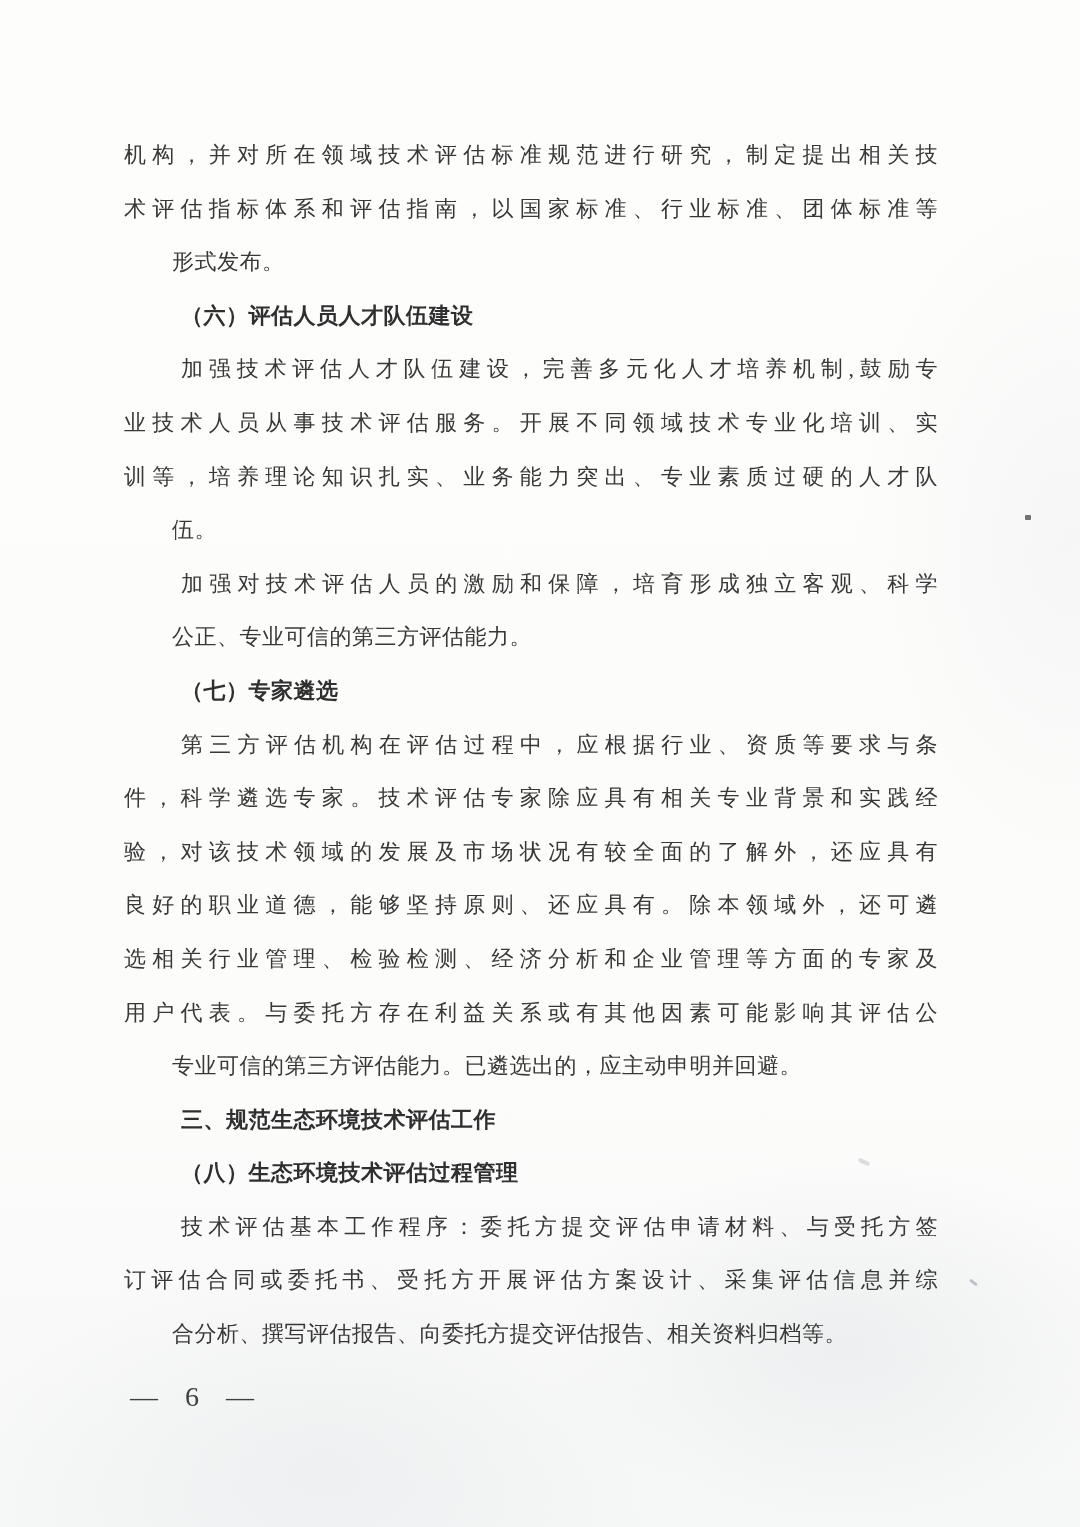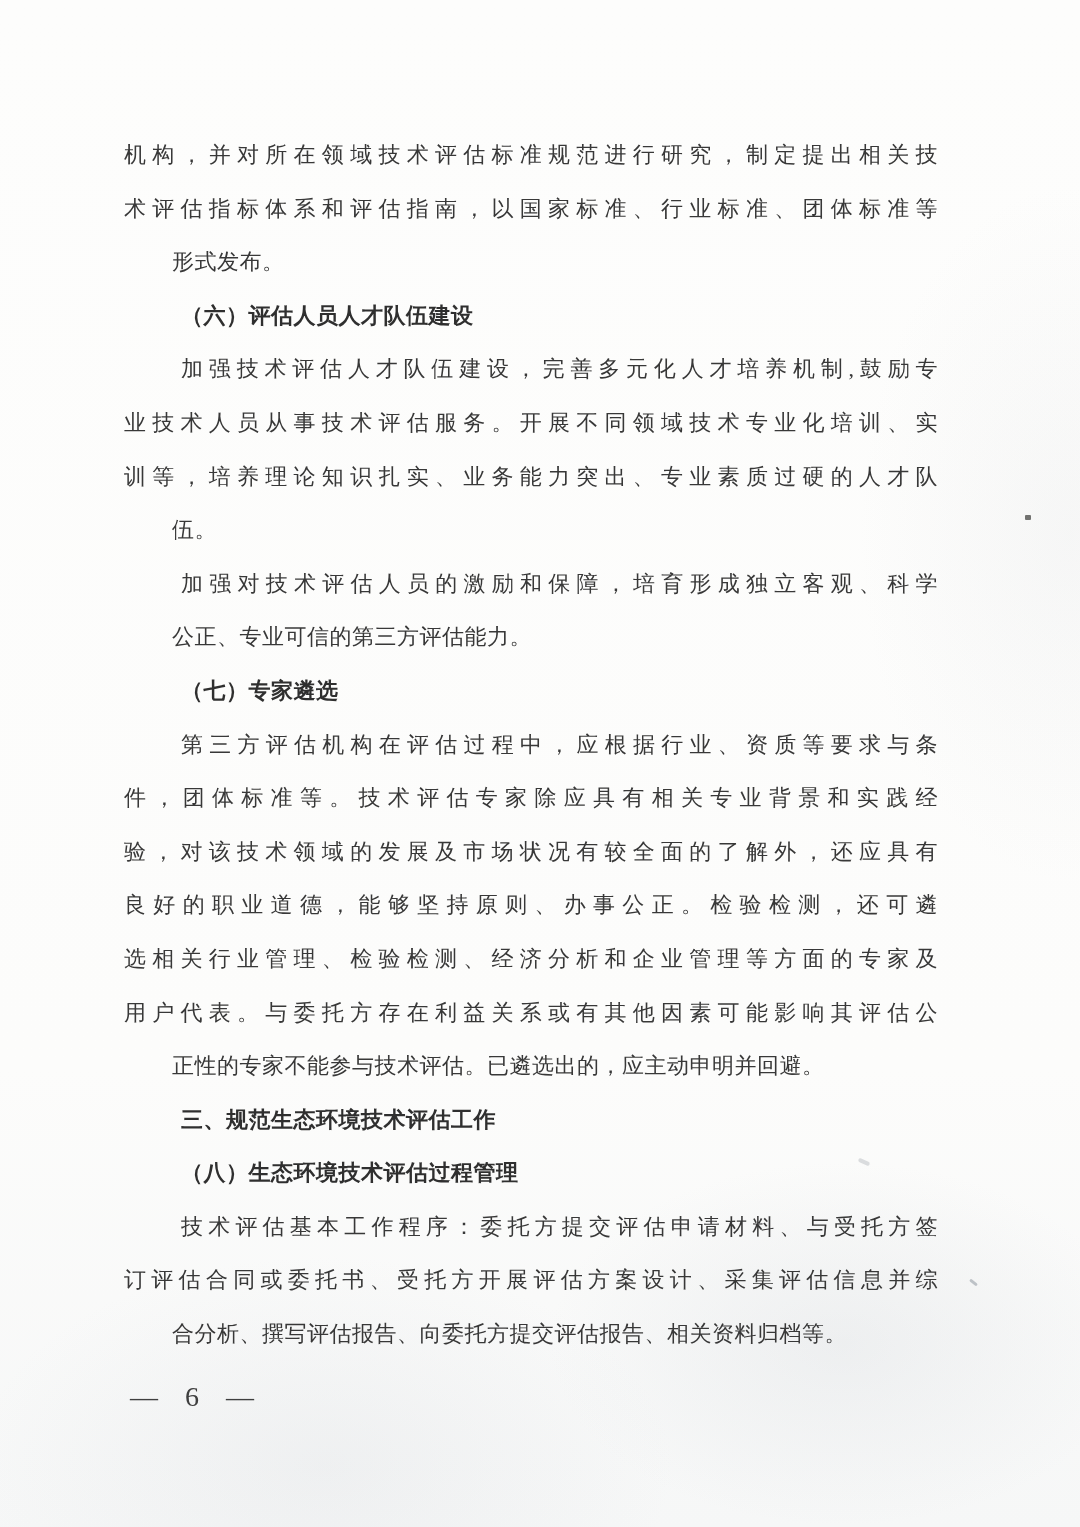--- a/index.html
+++ b/index.html
@@ -104,26 +104,26 @@
       <div class="line plain">形式发布。</div>
       <div class="line heading">（六）评估人员人才队伍建设</div>
       <div class="line indent-justify">加强技术评估人才队伍建设，完善多元化人才培养机制,鼓励专</div>
       <div class="line justify">业技术人员从事技术评估服务。开展不同领域技术专业化培训、实</div>
       <div class="line justify">训等，培养理论知识扎实、业务能力突出、专业素质过硬的人才队</div>
       <div class="line plain">伍。</div>
       <div class="line indent-justify">加强对技术评估人员的激励和保障，培育形成独立客观、科学</div>
       <div class="line plain">公正、专业可信的第三方评估能力。</div>
       <div class="line heading">（七）专家遴选</div>
       <div class="line indent-justify">第三方评估机构在评估过程中，应根据行业、资质等要求与条</div>
-      <div class="line justify">件，团体标准等。技术评估专家除应具有相关专业背景和实践经</div>
+      <div class="line justify">件，科学遴选专家。技术评估专家除应具有相关专业背景和实践经</div>
       <div class="line justify">验，对该技术领域的发展及市场状况有较全面的了解外，还应具有</div>
-      <div class="line justify">良好的职业道德，能够坚持原则、办事公正。检验检测，还可遴</div>
+      <div class="line justify">良好的职业道德，能够坚持原则、还应具有。除本领域外，还可遴</div>
       <div class="line justify">选相关行业管理、检验检测、经济分析和企业管理等方面的专家及</div>
       <div class="line justify">用户代表。与委托方存在利益关系或有其他因素可能影响其评估公</div>
-      <div class="line plain">正性的专家不能参与技术评估。已遴选出的，应主动申明并回避。</div>
+      <div class="line plain">专业可信的第三方评估能力。已遴选出的，应主动申明并回避。</div>
       <div class="line heading">三、规范生态环境技术评估工作</div>
       <div class="line heading">（八）生态环境技术评估过程管理</div>
       <div class="line indent-justify">技术评估基本工作程序：委托方提交评估申请材料、与受托方签</div>
       <div class="line justify">订评估合同或委托书、受托方开展评估方案设计、采集评估信息并综</div>
       <div class="line plain">合分析、撰写评估报告、向委托方提交评估报告、相关资料归档等。</div>
     </div>
   <div class="page-number">— 6 —</div>
   <div class="speck-1"></div>
   <div class="speck-2"></div>
   <div class="speck-3"></div>

